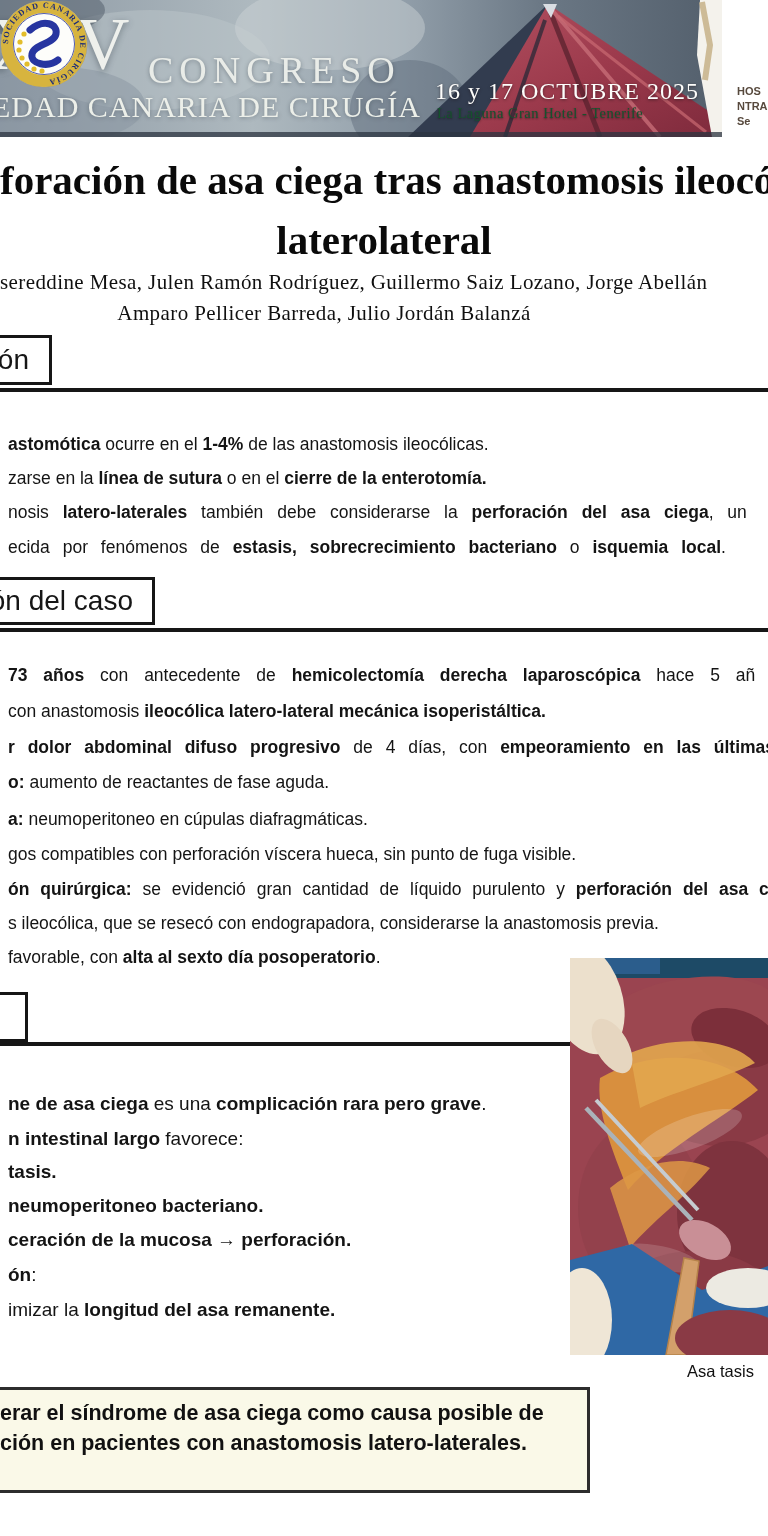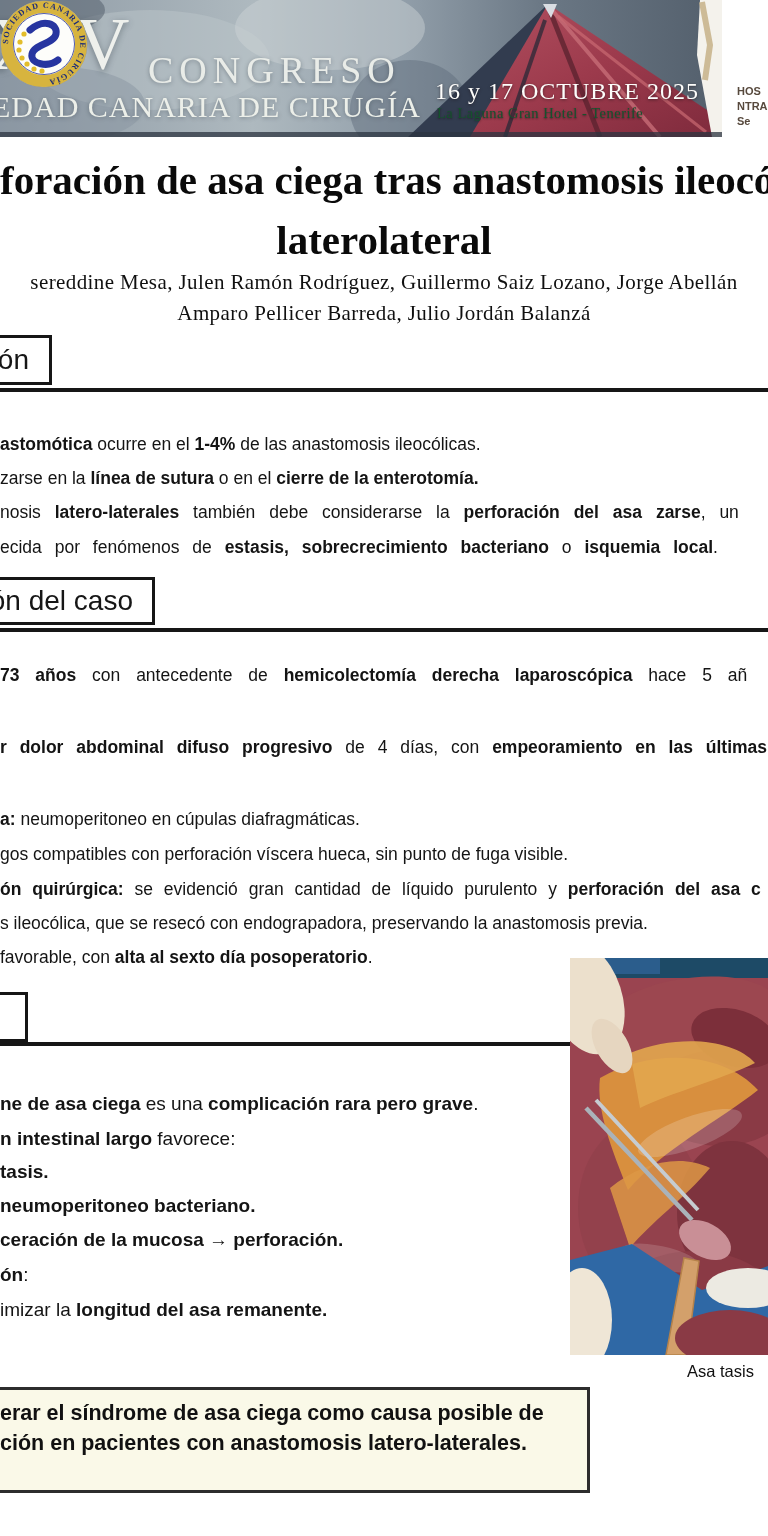--- a/index.html
+++ b/index.html
@@ -19,31 +19,31 @@
       color:#fdfdfb;letter-spacing:1px;white-space:nowrap;text-shadow:0 1px 3px rgba(30,20,25,.6);}
   .hvenue{position:absolute;left:437px;top:105px;font:400 14.5px "Liberation Serif",serif;
       color:#14532d;letter-spacing:.5px;white-space:nowrap;text-shadow:0 1px 2px rgba(30,20,25,.6);}
   #logo{position:absolute;left:626px;top:8px;}
   .hosp{position:absolute;left:737px;top:84px;font:600 11px "Liberation Sans",sans-serif;
         color:#57493d;line-height:15px;white-space:nowrap;}
 
   
   .title-line{position:absolute;left:0;width:768px;text-align:center;white-space:nowrap;
       font:700 41px "Liberation Serif",serif;color:#0a0a0a;}
-  .auth{position:absolute;left:0;width:768px;text-align:center;white-space:nowrap;
+  .auth{position:absolute;left:0;width:648px;text-align:center;white-space:nowrap;
       font:400 21px "Liberation Serif",serif;color:#101010;letter-spacing:.4px;}
 
   
   .rule{position:absolute;left:0;width:768px;height:4px;background:#161616;}
   .hbox{position:absolute;background:#fff;border:3px solid #161616;box-sizing:border-box;
       display:flex;align-items:center;justify-content:flex-end;
       font:400 28px "Liberation Sans",sans-serif;color:#161616;z-index:2;}
 
   
-  .bl{position:absolute;left:0;white-space:nowrap;font:400 17.5px/22px "Liberation Sans",sans-serif;
+  .bl{position:absolute;left:8px;white-space:nowrap;font:400 17.5px/22px "Liberation Sans",sans-serif;
       color:#141414;text-align:center;}
   .dl{font-size:19px;line-height:24px;}
   .bl .b{font-weight:700}
   .bl .r{font-weight:400}
   .ws6{word-spacing:6px}.ws8{word-spacing:8px}.ws9{word-spacing:9px}.ws11{word-spacing:11px}
 
   
   #photo{position:absolute;left:570px;top:958px;z-index:3;}
   .caption{position:absolute;left:687px;top:1362px;font:400 16.5px "Liberation Sans",sans-serif;
       color:#101010;white-space:nowrap;}
@@ -137,29 +137,31 @@
   <div class="hbox" style="left:-40px;top:335px;width:92px;height:50px;padding-right:20px">ón</div>
 
   <div class="rule" style="top:628px"></div>
   <div class="hbox" style="left:-160px;top:577px;width:315px;height:48px;padding-right:19px">ón del caso</div>
 
   <div class="rule" style="top:1042px"></div>
   <div class="hbox" style="left:-160px;top:992px;width:188px;height:50px;padding-right:12px"></div>
 
   <div class="bl" style="top:433px"><span class="b">astomótica</span><span class="r"> ocurre en el </span><span class="b">1-4%</span><span class="r"> de las anastomosis ileocólicas.</span></div>
   <div class="bl" style="top:467px"><span class="r">zarse en la </span><span class="b">línea de sutura</span><span class="r"> o en el </span><span class="b">cierre de la enterotomía.</span></div>
-  <div class="bl ws9" style="top:501px"><span class="r">nosis </span><span class="b">latero-laterales</span><span class="r"> también debe considerarse la </span><span class="b">perforación del asa zarse</span><span class="r">, un</span></div>
+  <div class="bl ws9" style="top:501px"><span class="r">nosis </span><span class="b">latero-laterales</span><span class="r"> también debe considerarse la </span><span class="b">perforación del asa ciega</span><span class="r">, un</span></div>
   <div class="bl ws8" style="top:536px"><span class="r">ecida por fenómenos de </span><span class="b">estasis, sobrecrecimiento bacteriano</span><span class="r"> o </span><span class="b">isquemia local</span><span class="r">.</span></div>
 
   <div class="bl ws11" style="top:664px"><span class="b">73 años</span><span class="r"> con antecedente de </span><span class="b">hemicolectomía derecha laparoscópica</span><span class="r"> hace 5 añ</span></div>
+  <div class="bl" style="top:700px"><span class="r">con anastomosis </span><span class="b">ileocólica latero-lateral mecánica isoperistáltica.</span></div>
   <div class="bl ws8" style="top:736px"><span class="b">r dolor abdominal difuso progresivo</span><span class="r"> de 4 días, con </span><span class="b">empeoramiento en las últimas 2</span></div>
+  <div class="bl" style="top:771px"><span class="b">o:</span><span class="r"> aumento de reactantes de fase aguda.</span></div>
   <div class="bl" style="top:808px"><span class="b">a:</span><span class="r"> neumoperitoneo en cúpulas diafragmáticas.</span></div>
   <div class="bl" style="top:843px"><span class="r">gos compatibles con perforación víscera hueca, sin punto de fuga visible.</span></div>
   <div class="bl ws6" style="top:878px"><span class="b">ón quirúrgica:</span><span class="r"> se evidenció gran cantidad de líquido purulento y </span><span class="b">perforación del asa c</span></div>
-  <div class="bl" style="top:912px"><span class="r">s ileocólica, que se resecó con endograpadora, preservando la anastomosis previa.</span></div>
+  <div class="bl" style="top:912px"><span class="r">s ileocólica, que se resecó con endograpadora, considerarse la anastomosis previa.</span></div>
   <div class="bl" style="top:946px"><span class="r">favorable, con </span><span class="b">alta al sexto día posoperatorio</span><span class="r">.</span></div>
 
   <div class="bl dl" style="top:1092px"><span class="b">ne de asa ciega</span><span class="r"> es una </span><span class="b">complicación rara pero grave</span><span class="r">.</span></div>
   <div class="bl dl" style="top:1127px"><span class="b">n intestinal largo</span><span class="r"> favorece:</span></div>
   <div class="bl dl" style="top:1160px"><span class="b">tasis.</span></div>
   <div class="bl dl" style="top:1194px"><span class="b">neumoperitoneo bacteriano.</span></div>
   <div class="bl dl" style="top:1228px"><span class="b">ceración de la mucosa → perforación.</span></div>
   <div class="bl dl" style="top:1263px"><span class="b">ón</span><span class="r">:</span></div>
   <div class="bl dl" style="top:1298px"><span class="r">imizar la </span><span class="b">longitud del asa remanente.</span></div>
 

